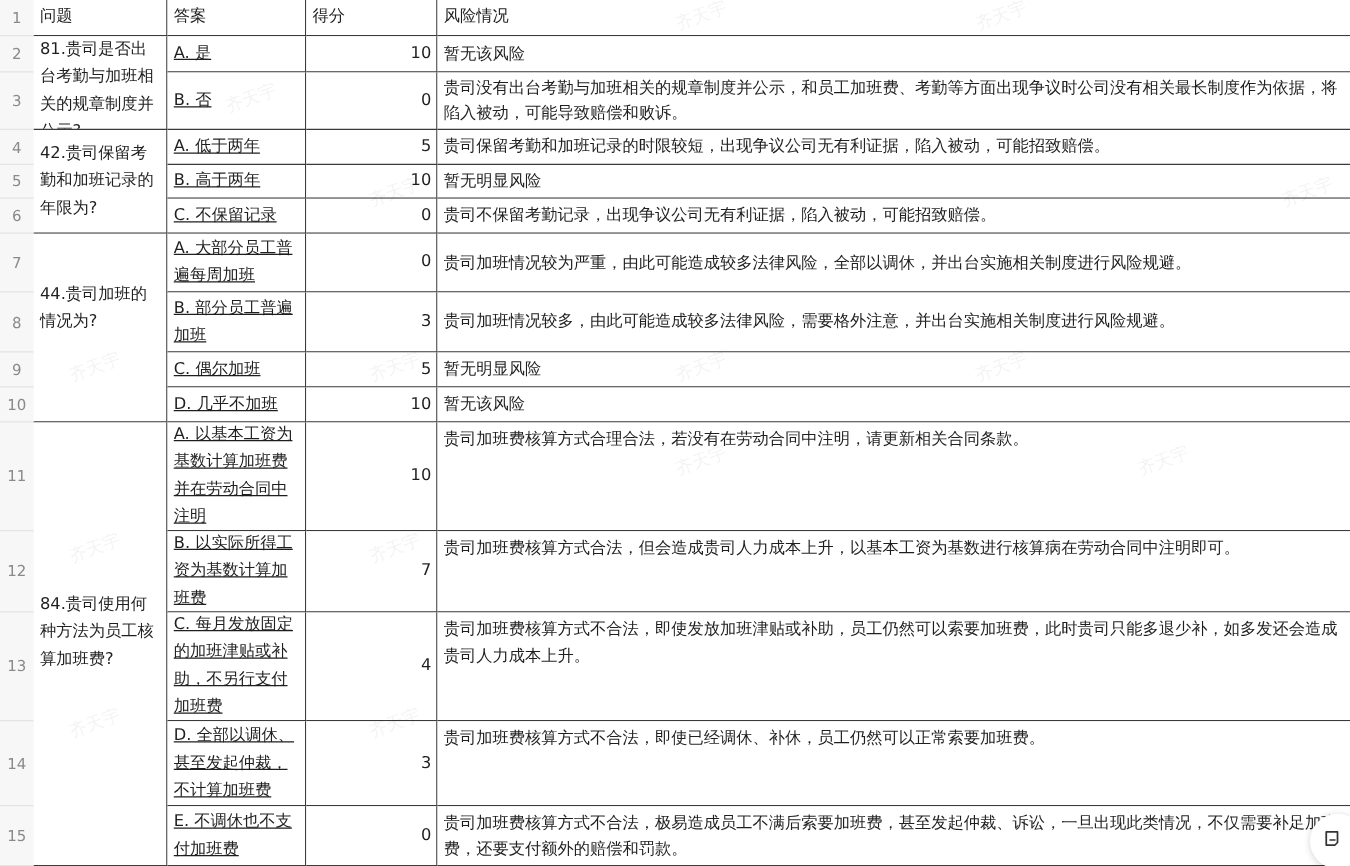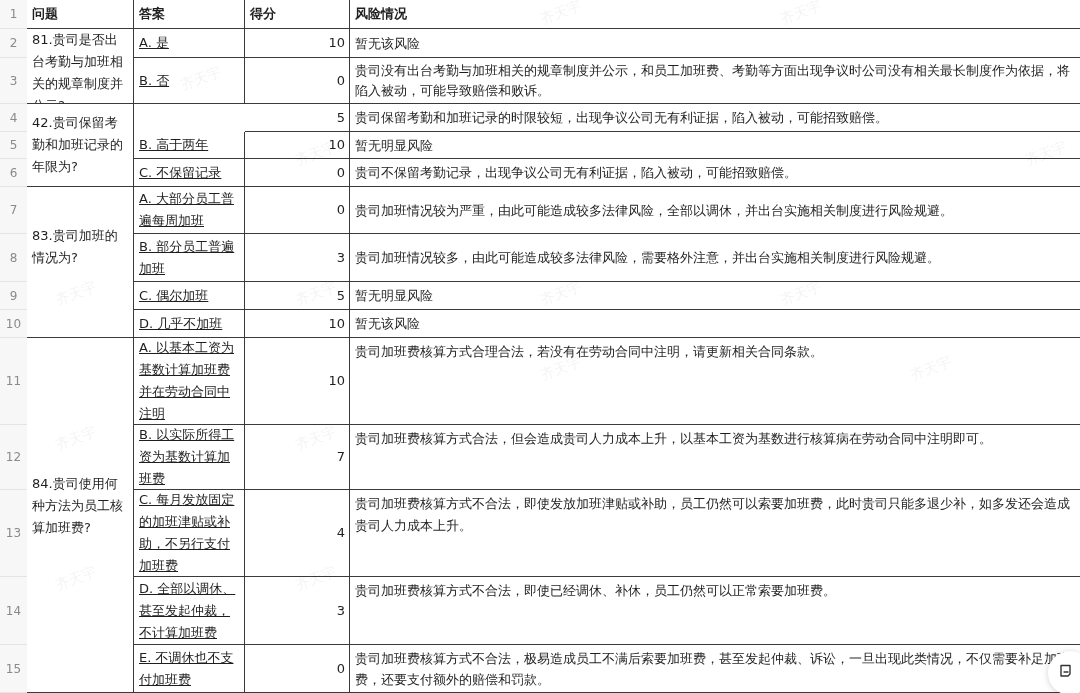--- a/index.html
+++ b/index.html
@@ -4,21 +4,21 @@
 <style>
   html, body { margin:0; padding:0; background:#ffffff; }
   body { width:1080px; height:693px; overflow:hidden; position:relative;
          font-family:"DejaVu Sans","Liberation Sans",sans-serif; color:#1f1f1f; }
   .sheet { position:absolute; left:0; top:0; width:1080px; height:693px; }
   .gutter { position:absolute; left:0; top:0; width:27px; height:693px; background:#f7f7f7; }
   .rownum { position:absolute; left:0; width:27px; display:flex; align-items:center; justify-content:center;
             font-size:12px; color:#8a8a8a; border-bottom:1px solid #e4e4e4; box-sizing:border-box; }
   .cell { position:absolute; box-sizing:border-box; border-right:1px solid #3a3a3a; border-bottom:1px solid #3a3a3a;
           font-size:13px; line-height:22px; padding:2px 5px; overflow:hidden; background:#fff; }
-  .cell.hdr { font-weight:bold; display:flex; align-items:center; }
+  .cell.hdr { font-weight:normal; display:flex; align-items:center; }
   .cell.q { display:flex; align-items:center; }
   .cell.ans { display:flex; align-items:center;text-decoration:underline; }
   .cell.score { display:flex; align-items:center; justify-content:flex-end; padding-right:4px; }
   .cell.risk { padding-top:3px; border-right:none; }
   .cell.risk.center { display:flex; align-items:center; }
   .float-btn { position:absolute; left:1048px; top:651px; width:44px; height:44px; border-radius:50%;
                background:#fff; box-shadow:0 1px 6px rgba(0,0,0,0.18); display:flex; align-items:center;
                justify-content:flex-start; padding-left:10px; box-sizing:border-box; cursor:pointer; }
   .watermark { position:absolute; font-size:14px; color:rgba(0,0,0,0.05); transform:rotate(-20deg); pointer-events:none; }
 </style>
@@ -44,25 +44,26 @@
   <div class="rownum" style="top:577px;height:68px">14</div>
   <div class="rownum" style="top:645px;height:48px">15</div>
 
   <div class="cell hdr" style="left:27px;top:0;width:107px;height:29px">问题</div>
   <div class="cell hdr" style="left:134px;top:0;width:111px;height:29px">答案</div>
   <div class="cell hdr" style="left:245px;top:0;width:105px;height:29px">得分</div>
   <div class="cell hdr risk" style="left:350px;top:0;width:730px;height:29px;padding-top:2px">风险情况</div>
 
   <div class="cell q" style="left:27px;top:29px;width:107px;height:75px;align-items:flex-start;padding-top:0;line-height:22px">81.贵司是否出台考勤与加班相关的规章制度并公示?</div>
   <div class="cell q" style="left:27px;top:104px;width:107px;height:83px">42.贵司保留考勤和加班记录的年限为?</div>
-  <div class="cell q" style="left:27px;top:187px;width:107px;height:151px;padding-bottom:32px">83.贵司加班的情况为?</div>
+  <div class="cell q" style="left:27px;top:187px;width:107px;height:151px;padding-bottom:32px">44.贵司加班的情况为?</div>
   <div class="cell q" style="left:27px;top:338px;width:107px;height:355px;padding-top:135px;align-items:flex-start">84.贵司使用何种方法为员工核算加班费?</div>
 
   <div class="cell ans" style="left:134px;top:29px;width:111px;height:29px">A. 是</div>
   <div class="cell ans" style="left:134px;top:58px;width:111px;height:46px">B. 否</div>
+  <div class="cell ans" style="left:134px;top:104px;width:111px;height:28px">A. 低于两年</div>
   <div class="cell ans" style="left:134px;top:132px;width:111px;height:27px">B. 高于两年</div>
   <div class="cell ans" style="left:134px;top:159px;width:111px;height:28px">C. 不保留记录</div>
   <div class="cell ans" style="left:134px;top:187px;width:111px;height:47px">A. 大部分员工普遍每周加班</div>
   <div class="cell ans" style="left:134px;top:234px;width:111px;height:48px">B. 部分员工普遍加班</div>
   <div class="cell ans" style="left:134px;top:282px;width:111px;height:28px">C. 偶尔加班</div>
   <div class="cell ans" style="left:134px;top:310px;width:111px;height:28px">D. 几乎不加班</div>
   <div class="cell ans" style="left:134px;top:338px;width:111px;height:87px">A. 以基本工资为基数计算加班费并在劳动合同中注明</div>
   <div class="cell ans" style="left:134px;top:425px;width:111px;height:65px">B. 以实际所得工资为基数计算加班费</div>
   <div class="cell ans" style="left:134px;top:490px;width:111px;height:87px">C. 每月发放固定的加班津贴或补助，不另行支付加班费</div>
   <div class="cell ans" style="left:134px;top:577px;width:111px;height:68px">D. 全部以调休、甚至发起仲裁，不计算加班费</div>

